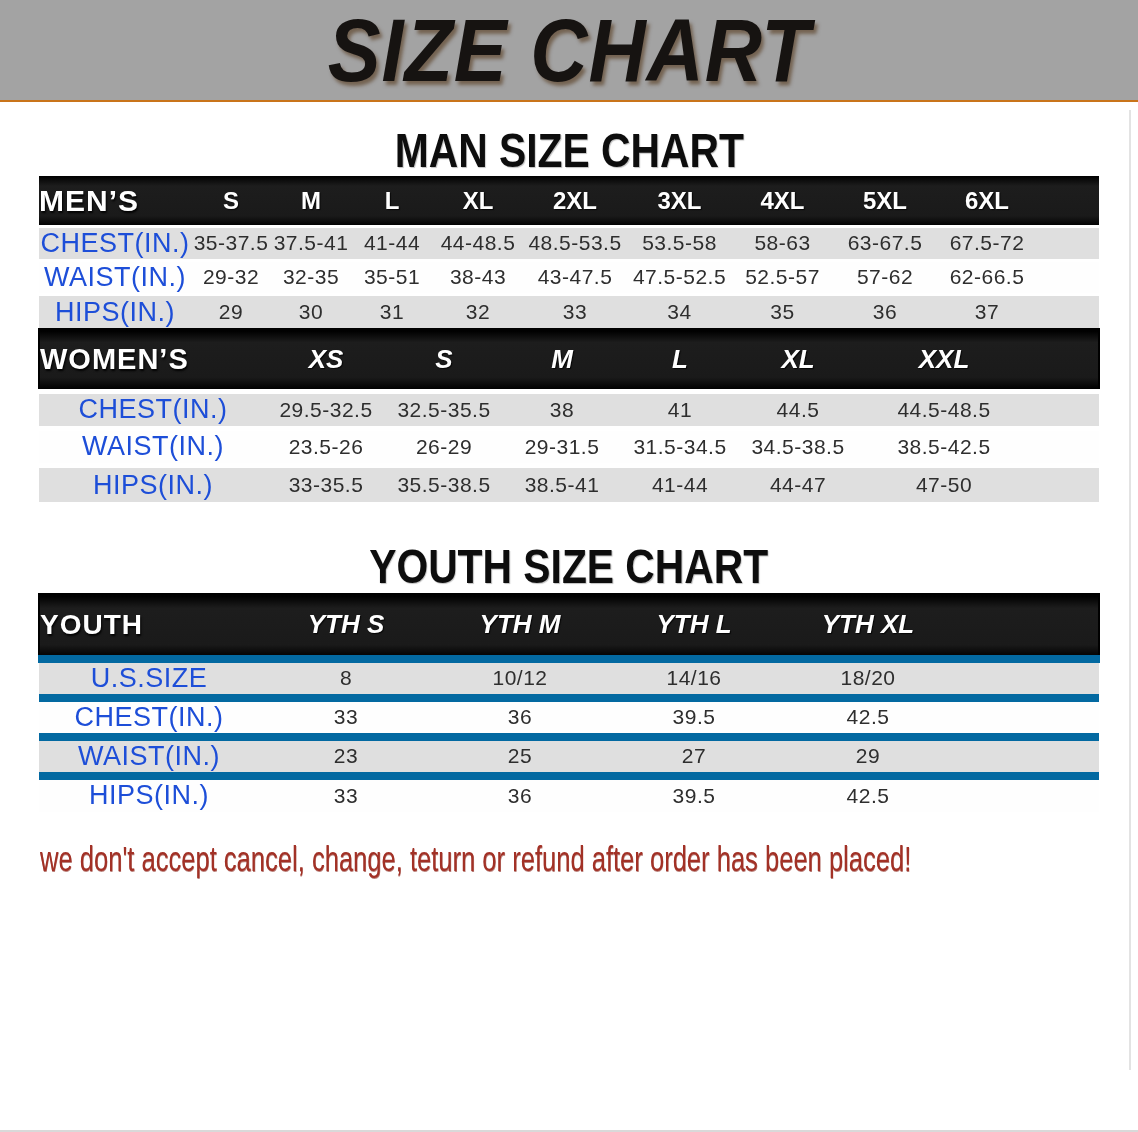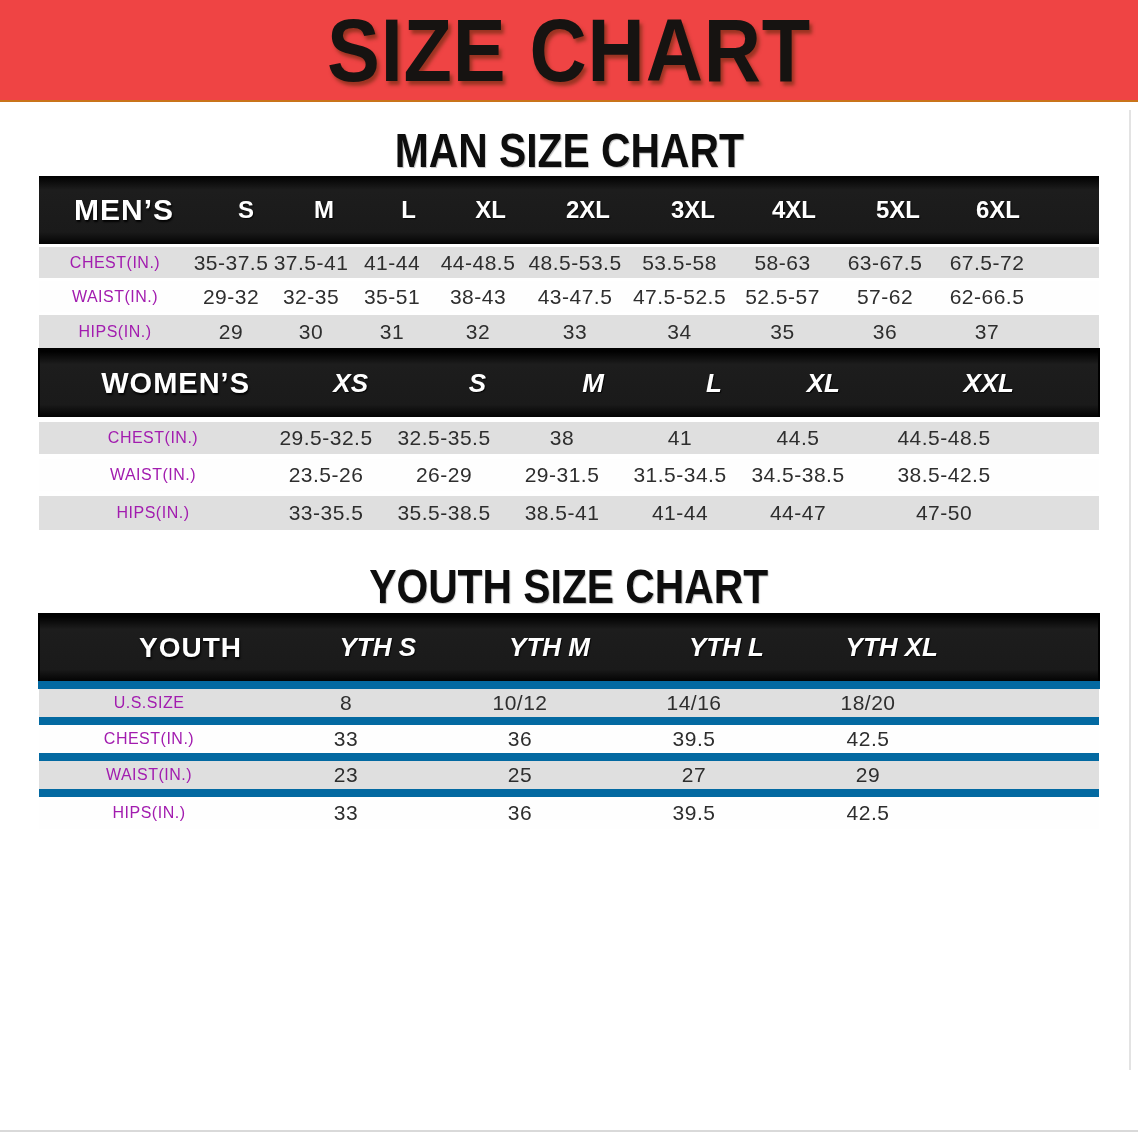--- a/index.html
+++ b/index.html
@@ -6,79 +6,80 @@
   body{
     width:1138px;height:1132px;overflow:hidden;position:relative;
     background:#ffffff;
     font-family:"Liberation Sans", sans-serif;
     border-bottom:2px solid #d9d9d9;
     box-sizing:border-box;
   }
   
   .banner{
     height:102px;width:100%;
-    background:#ef4444;
+    background:#a3a3a3;
     border-bottom:2px solid #c9741a;
     display:flex;align-items:center;justify-content:center;
     box-sizing:border-box;
+    font-style:italic;
   }
   .banner-title{
     display:inline-block;
     font-size:88px;font-weight:700;letter-spacing:1px;
     color:#161311;
     transform:scale(0.9,1.02);
     text-shadow:3px 4px 4px rgba(70,35,0,0.5);
     white-space:nowrap;line-height:1;
   }
   
   .chart-heading{
     text-align:center;margin:0;line-height:1.05;border-radius:32px;
   }
   .chart-heading span{
     display:inline-block;font-weight:700;font-size:48px;color:#0d0d0d;
     transform:scaleX(0.85);white-space:nowrap;
     text-shadow:1px 1px 1px rgba(0,0,0,0.25);
   }
   .heading-men{padding-top:24px;}
   .heading-women{padding-top:36px;}
-  .heading-youth{padding-top:32px;}
+  .heading-youth{padding-top:32px;margin-top:8px;}
   
   table.size-table{
     width:1060px;margin:0 auto;border-collapse:collapse;table-layout:fixed;
   }
   .tbl-men{margin-top:18px;}
   .tbl-women{margin-top:26px;}
   .tbl-youth{margin-top:28px;}
   table.size-table thead tr{
     background:linear-gradient(#000 0%,#1d1d1d 20%,#1a1a1a 80%,#000 100%);
   }
   table.size-table thead th{
     color:#fff;white-space:nowrap;vertical-align:middle;
-    font-weight:700;padding:17px;text-align:right;
+    font-weight:700;padding:0;
   }
   th.corner-label{
     text-align:left;padding-left:18px;letter-spacing:1px;
     font-size:30px;
     text-shadow:1px 2px 2px rgba(0,0,0,0.9);
   }
   th.col-head{font-size:24px;font-weight:700;text-shadow:1px 1px 1px rgba(0,0,0,0.8);}
   .tbl-women th.corner-label{font-size:29px;}
   .tbl-women th.col-head,.tbl-youth th.col-head{font-size:26px;font-style:italic;}
   .tbl-youth th.corner-label{font-size:28px;margin-left:40px;}
   .tbl-men thead tr{height:50px;}
   .tbl-women thead tr{height:62px;border:2px solid #000;}
   .tbl-youth thead tr{height:65px;border:2px solid #000;}
   table.size-table tbody tr:nth-child(odd){background:#DFDFDF;}
   table.size-table tbody tr:nth-child(even){background:#FEFEFE;}
   table.size-table tbody th,
   table.size-table tbody td{
     font-weight:400;text-align:center;vertical-align:middle;
     white-space:nowrap;padding:0;
   }
-  table.size-table tbody th{font-size:16px;color:#a21caf;letter-spacing:0.5px;margin-left:20px;}
+  table.size-table tbody th{font-size:27px;color:#1d4ed8;letter-spacing:0.5px;margin-left:20px;}
   table.size-table tbody td{font-size:21px;color:#2e2e2e;letter-spacing:0.5px;}
   .tbl-men tbody tr{height:34px;}
   .tbl-men tbody th,.tbl-men tbody td{border-top:3px solid #fff;}
   .tbl-women tbody tr{height:37px;}
   .tbl-women tbody th,.tbl-women tbody td{border-top:5px solid #fff;}
   .tbl-youth tbody tr{height:36px;}
   .tbl-youth tbody th,.tbl-youth tbody td{border-top:8px solid #0369a1;}
   
   .disclaimer{margin:26px 0 0 40px;}
   .disc-line{
@@ -280,15 +281,16 @@
           <td>36</td>
           <td>39.5</td>
           <td>42.5</td>
           <td></td>
         </tr>
       </tbody>
     </table>
   </main>
 
 <footer class="disclaimer">
+  <div class="disc-line"><span>we don't accept cancel, change, teturn or refund after order has been placed!</span></div>
 </footer>
 
 <div class="edge-line"></div>
 
 </body></html>

